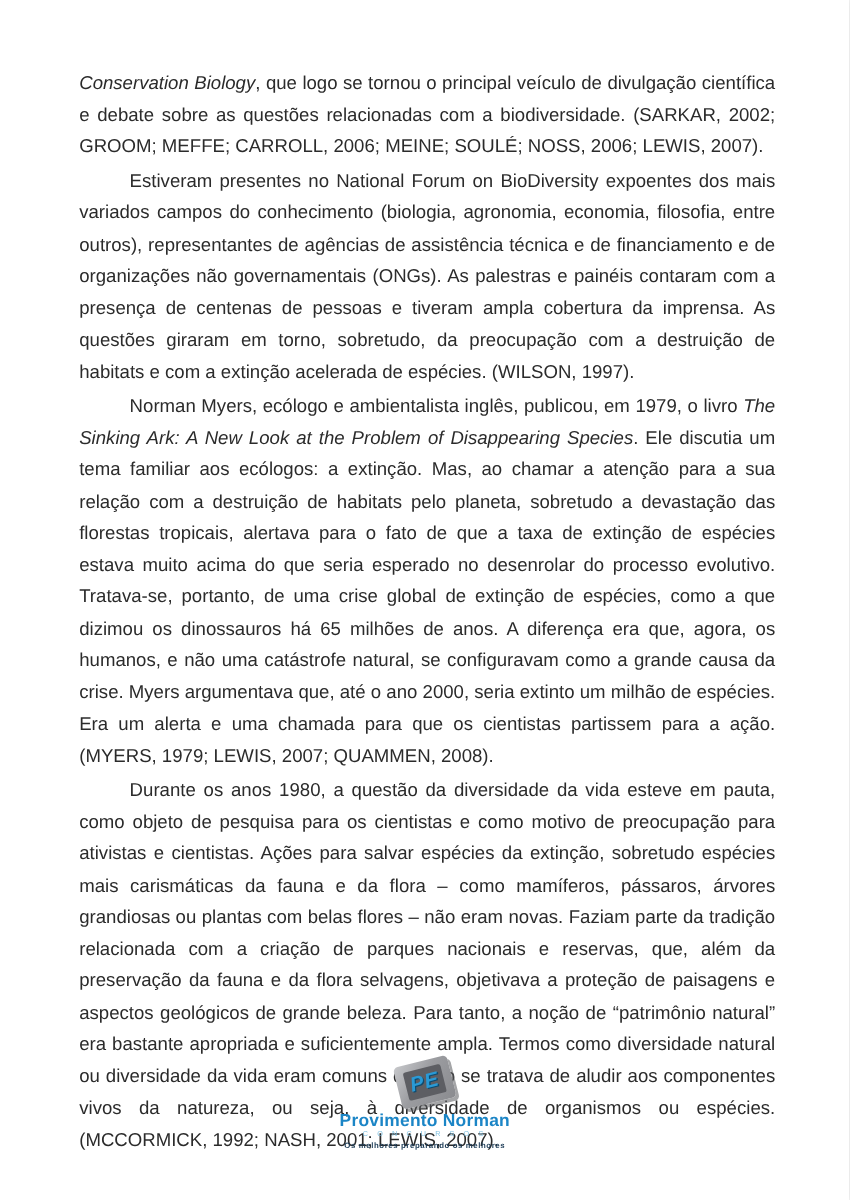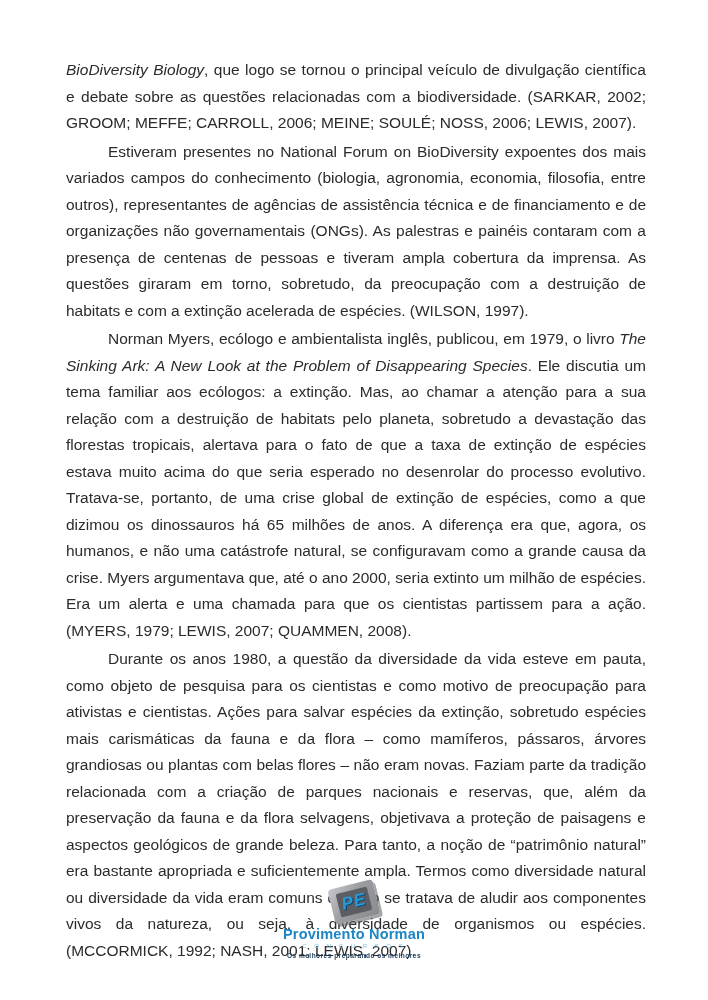--- a/index.html
+++ b/index.html
@@ -87,21 +87,21 @@
     margin-top: 2px;
     line-height: 8px;
   }
 </style>
 </head>
 <body>
 
 <div class="page">
 
   <div class="doc-body" id="doc-body">
-      <p class="para"><i>BioDiversity Biology</i><span>, que logo se tornou o principal veículo de divulgação científica e debate sobre as questões relacionadas com a biodiversidade. (SARKAR, 2002; GROOM; MEFFE; CARROLL, 2006; MEINE; SOULÉ; NOSS, 2006; LEWIS, 2007).</span></p>
+      <p class="para"><i>Conservation Biology</i><span>, que logo se tornou o principal veículo de divulgação científica e debate sobre as questões relacionadas com a biodiversidade. (SARKAR, 2002; GROOM; MEFFE; CARROLL, 2006; MEINE; SOULÉ; NOSS, 2006; LEWIS, 2007).</span></p>
       <p class="para indent"><span>Estiveram presentes no National Forum on BioDiversity expoentes dos mais variados campos do conhecimento (biologia, agronomia, economia, filosofia, entre outros), representantes de agências de assistência técnica e de financiamento e de organizações não governamentais (ONGs). As palestras e painéis contaram com a presença de centenas de pessoas e tiveram ampla cobertura da imprensa. As questões giraram em torno, sobretudo, da preocupação com a destruição de habitats e com a extinção acelerada de espécies. (WILSON, 1997).</span></p>
       <p class="para indent"><span>Norman Myers, ecólogo e ambientalista inglês, publicou, em 1979, o livro </span><i>The Sinking Ark: A New Look at the Problem of Disappearing Species</i><span>. Ele discutia um tema familiar aos ecólogos: a extinção. Mas, ao chamar a atenção para a sua relação com a destruição de habitats pelo planeta, sobretudo a devastação das florestas tropicais, alertava para o fato de que a taxa de extinção de espécies estava muito acima do que seria esperado no desenrolar do processo evolutivo. Tratava-se, portanto, de uma crise global de extinção de espécies, como a que dizimou os dinossauros há 65 milhões de anos. A diferença era que, agora, os humanos, e não uma catástrofe natural, se configuravam como a grande causa da crise. Myers argumentava que, até o ano 2000, seria extinto um milhão de espécies. Era um alerta e uma chamada para que os cientistas partissem para a ação. (MYERS, 1979; LEWIS, 2007; QUAMMEN, 2008).</span></p>
       <p class="para indent"><span>Durante os anos 1980, a questão da diversidade da vida esteve em pauta, como objeto de pesquisa para os cientistas e como motivo de preocupação para ativistas e cientistas. Ações para salvar espécies da extinção, sobretudo espécies mais carismáticas da fauna e da flora – como mamíferos, pássaros, árvores grandiosas ou plantas com belas flores – não eram novas. Faziam parte da tradição relacionada com a criação de parques nacionais e reservas, que, além da preservação da fauna e da flora selvagens, objetivava a proteção de paisagens e aspectos geológicos de grande beleza. Para tanto, a noção de “patrimônio natural” era bastante apropriada e suficientemente ampla. Termos como diversidade natural ou diversidade da vida eram comuns quando se tratava de aludir aos componentes vivos da natureza, ou seja, à diversidade de organismos ou espécies. (MCCORMICK, 1992; NASH, 2001; LEWIS, 2007).</span></p>
     </div>
 
   <div class="footer-logo">
     <div class="logo-mark">
       <div class="logo-mark-inner">
         <span class="logo-mark-text">PE</span>
       </div>

